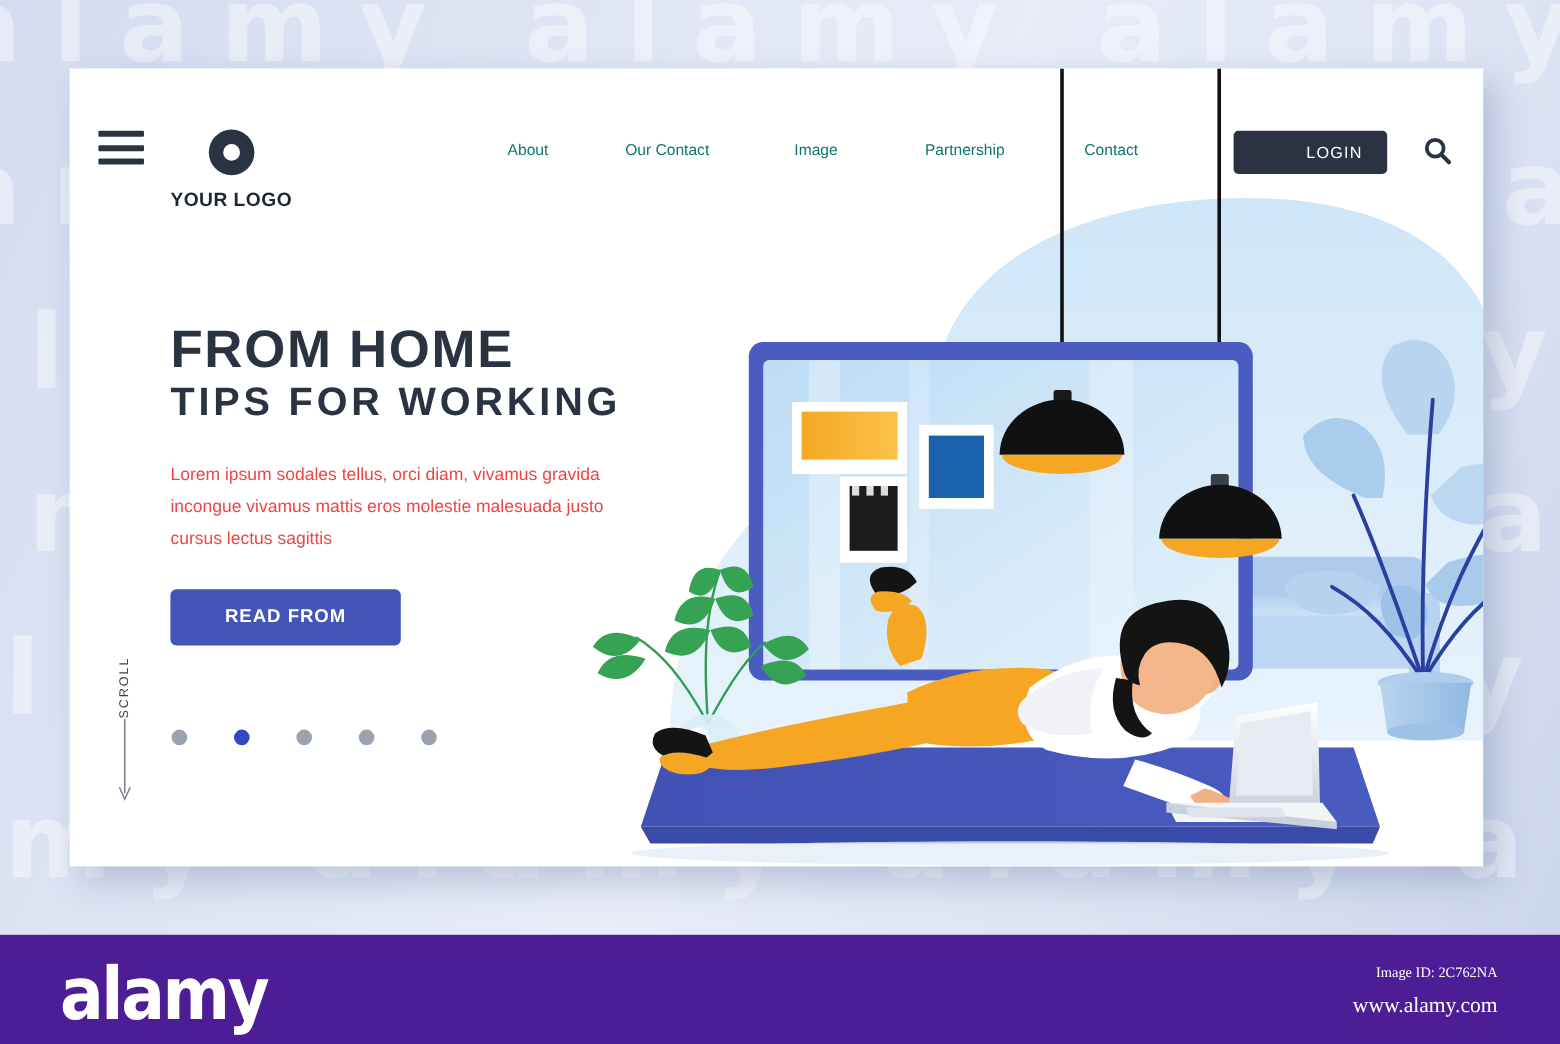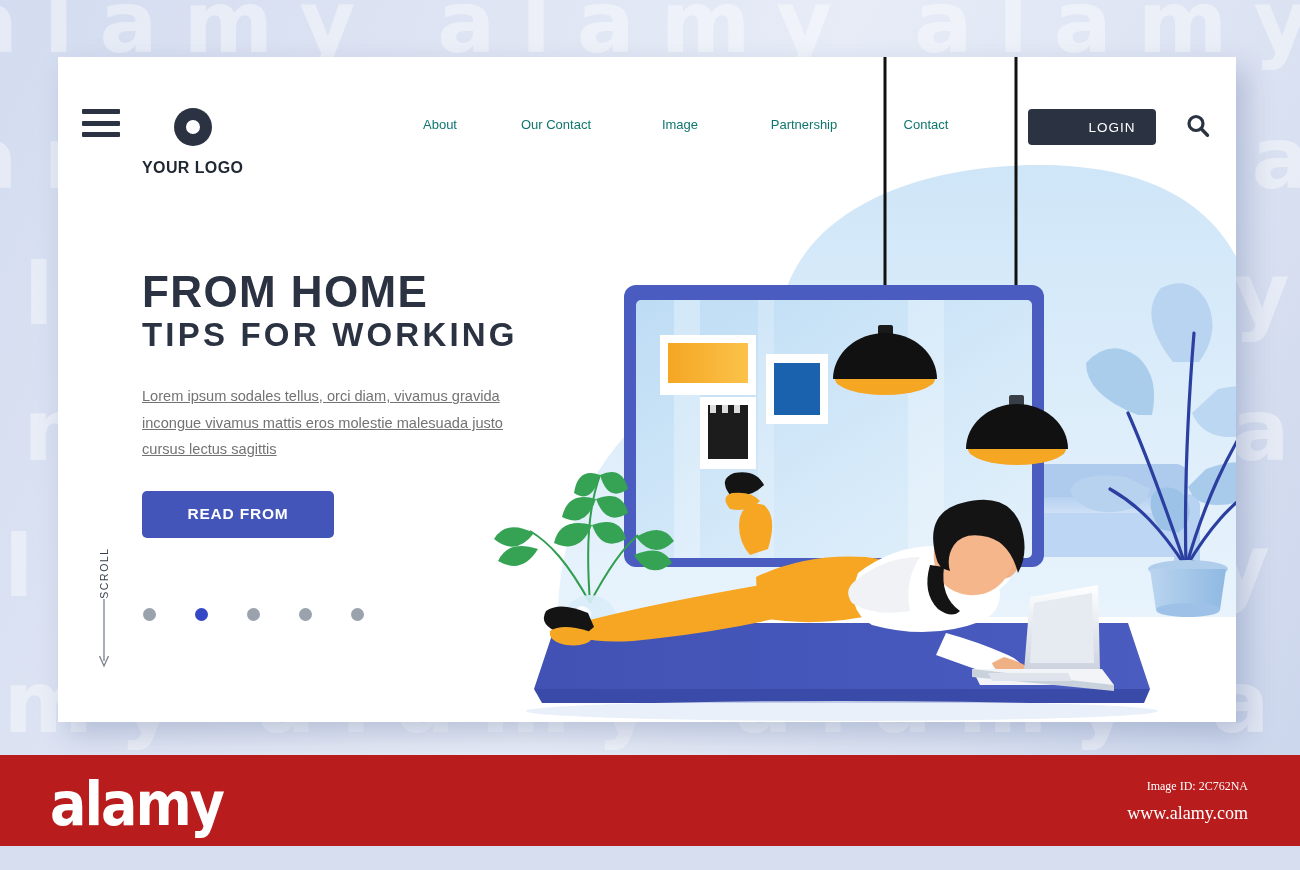--- a/index.html
+++ b/index.html
@@ -54,21 +54,21 @@
     cursor:pointer;
     padding-left:40px;
   }
   #search-button{ position:absolute; left:1122px; top:52px; width:36px; height:36px;
                   background:none; border:none; cursor:pointer; }
 
   
   #hero-copy{ position:absolute; left:84px; top:208px; width:420px;}
   #headline-1{ font-size:33px; font-weight:700; letter-spacing:3.2px; color:#2b3342; line-height:1.18;}
   #headline-2{ font-size:44px; font-weight:700; letter-spacing:1.4px; color:#2b3342; line-height:1.12; margin-top:2px;}
-  #hero-paragraph{ margin-top:28px; font-size:14.6px; line-height:1.82; color:#737373; width:392px;text-decoration:underline;}
+  #hero-paragraph{ margin-top:28px; font-size:14.6px; line-height:1.82; color:#ef4444; width:392px;}
   #read-more-button{
     margin-top:28px; width:192px; height:47px; background:#4355b8; color:#fff;
     border:none; border-radius:5px; font-size:15.5px; font-weight:700; letter-spacing:.8px;
     font-family:"Liberation Sans",sans-serif; cursor:pointer;
   }
 
   
   #scroll-indicator{ position:absolute; left:32px; top:490px; width:26px; height:130px;}
   #scroll-label{ position:absolute; left:-16px; top:20px; width:60px; text-align:center;
                  font-size:10.5px; letter-spacing:1.6px; color:#3a4250;
@@ -77,21 +77,21 @@
 
   
   #carousel-dots{ position:absolute; left:85px; top:551px; display:flex; gap:39px;}
   .dot{ width:13px; height:13px; border-radius:50%; background:#9aa2ad; cursor:pointer;}
   .dot.active{ background:#3448c6;}
 
   
   #hero-illustration{ position:absolute; left:380px; top:0px; width:798px; height:665px; overflow:hidden;}
 
   #alamy-bar{
-    position:absolute; left:0; top:755px; width:1300px; height:91px; background:#b91c1c;
+    position:absolute; left:0; top:779px; width:1300px; height:91px; background:#4c1d95;
   }
   #alamy-logo{ position:absolute; left:50px; top:18px; color:#fff;
                font-family:"DejaVu Sans",sans-serif; font-weight:700;
                font-size:54px; letter-spacing:-2px; transform:scaleY(1.12);}
   #alamy-meta{ position:absolute; right:52px; top:24px; text-align:right; color:#fff;}
   #image-id{ font-size:12px; font-family:"Liberation Serif",serif; }
   #alamy-url{ font-size:18px; font-weight:400; margin-top:9px; font-family:"Liberation Serif",serif;}
 </style>
 </head>
 <body>

